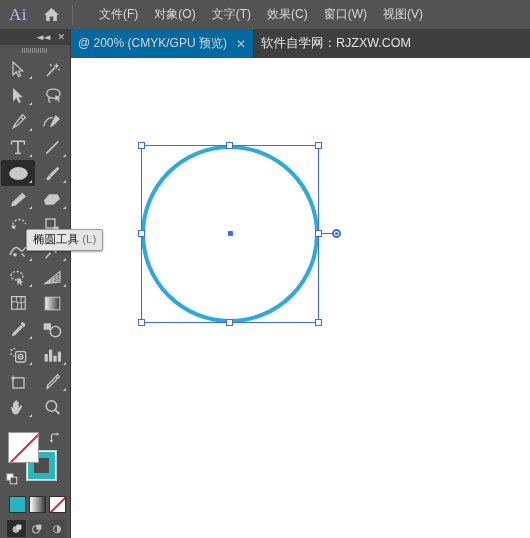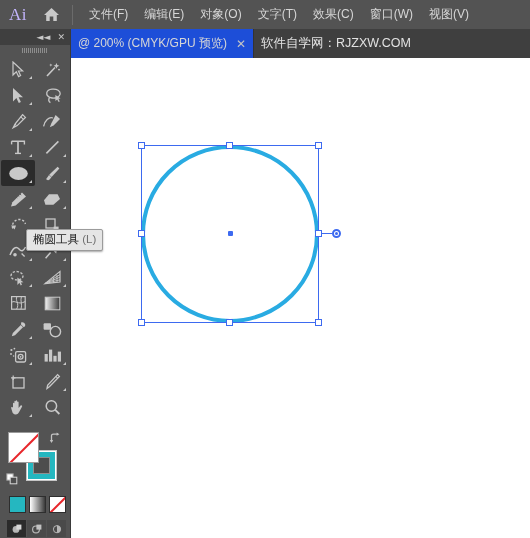--- a/index.html
+++ b/index.html
@@ -50,21 +50,21 @@
   }
   .menu-sep {
     width: 1px;
     height: 20px;
     background: #6b6b6b;
     margin: 0 4px 0 6px;
   }
   .menu-items {
     display: flex;
     align-items: center;
-    margin-left: 4px;
+    margin-left: 14px;
   }
   .menu-item {
     color: #d6d6d6;
     font-size: 12px;
     padding: 0 8px;
     line-height: 29px;
     white-space: nowrap;
     cursor: default;
   }
 
@@ -73,21 +73,21 @@
     position: absolute;
     left: 0; top: 29px;
     width: 530px; height: 29px;
     background: #3f3f3f;
     box-sizing: border-box;
   }
   .doc-tab {
     position: absolute;
     left: 71px; top: 0;
     height: 29px;
-    background: #1d4ed8;
+    background: #0369a1;
     display: flex;
     align-items: center;
     padding: 0 4px 0 7px;
     box-sizing: border-box;
     border-right: 1px solid #333;
   }
   .doc-tab-label {
     color: #d6d6d6;
     font-size: 12px;
     white-space: nowrap;
@@ -359,21 +359,20 @@
   <div class="menubar">
     <div class="ai-logo">Ai</div>
     <div class="home-icon">
       <svg width="17" height="15" viewBox="0 0 17 15" aria-hidden="true">
         <path d="M8.5 1 L16 8 L13.8 8 L13.8 14 L10.3 14 L10.3 9.6 L6.7 9.6 L6.7 14 L3.2 14 L3.2 8 L1 8 Z" fill="#c9c9c9"></path>
       </svg>
     </div>
     <div class="menu-sep"></div>
     <div class="menu-items">
       <div class="menu-item">文件(F)</div>
-      <div class="menu-item">编辑(E)</div>
       <div class="menu-item">对象(O)</div>
       <div class="menu-item">文字(T)</div>
       <div class="menu-item">效果(C)</div>
       <div class="menu-item">窗口(W)</div>
       <div class="menu-item">视图(V)</div>
     </div>
   </div>
 
   <div class="tabbar">
     <div class="doc-tab">

